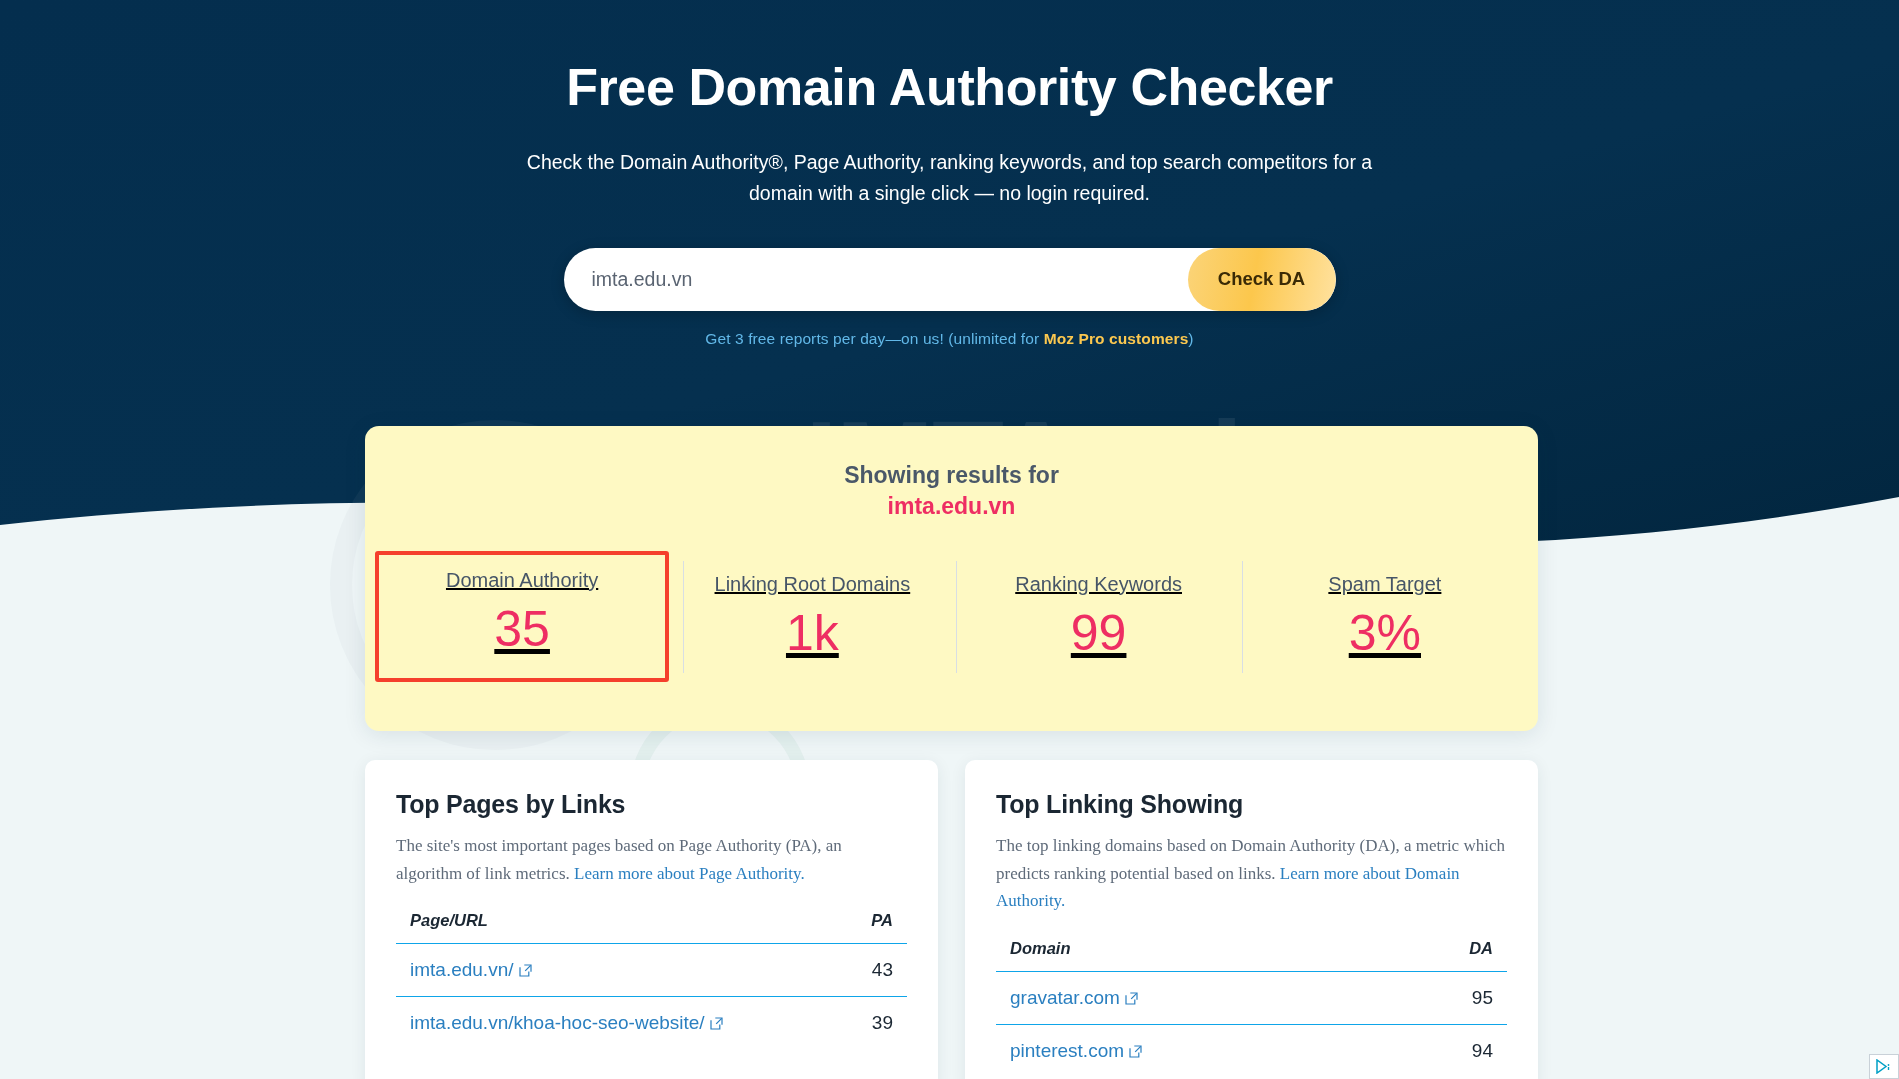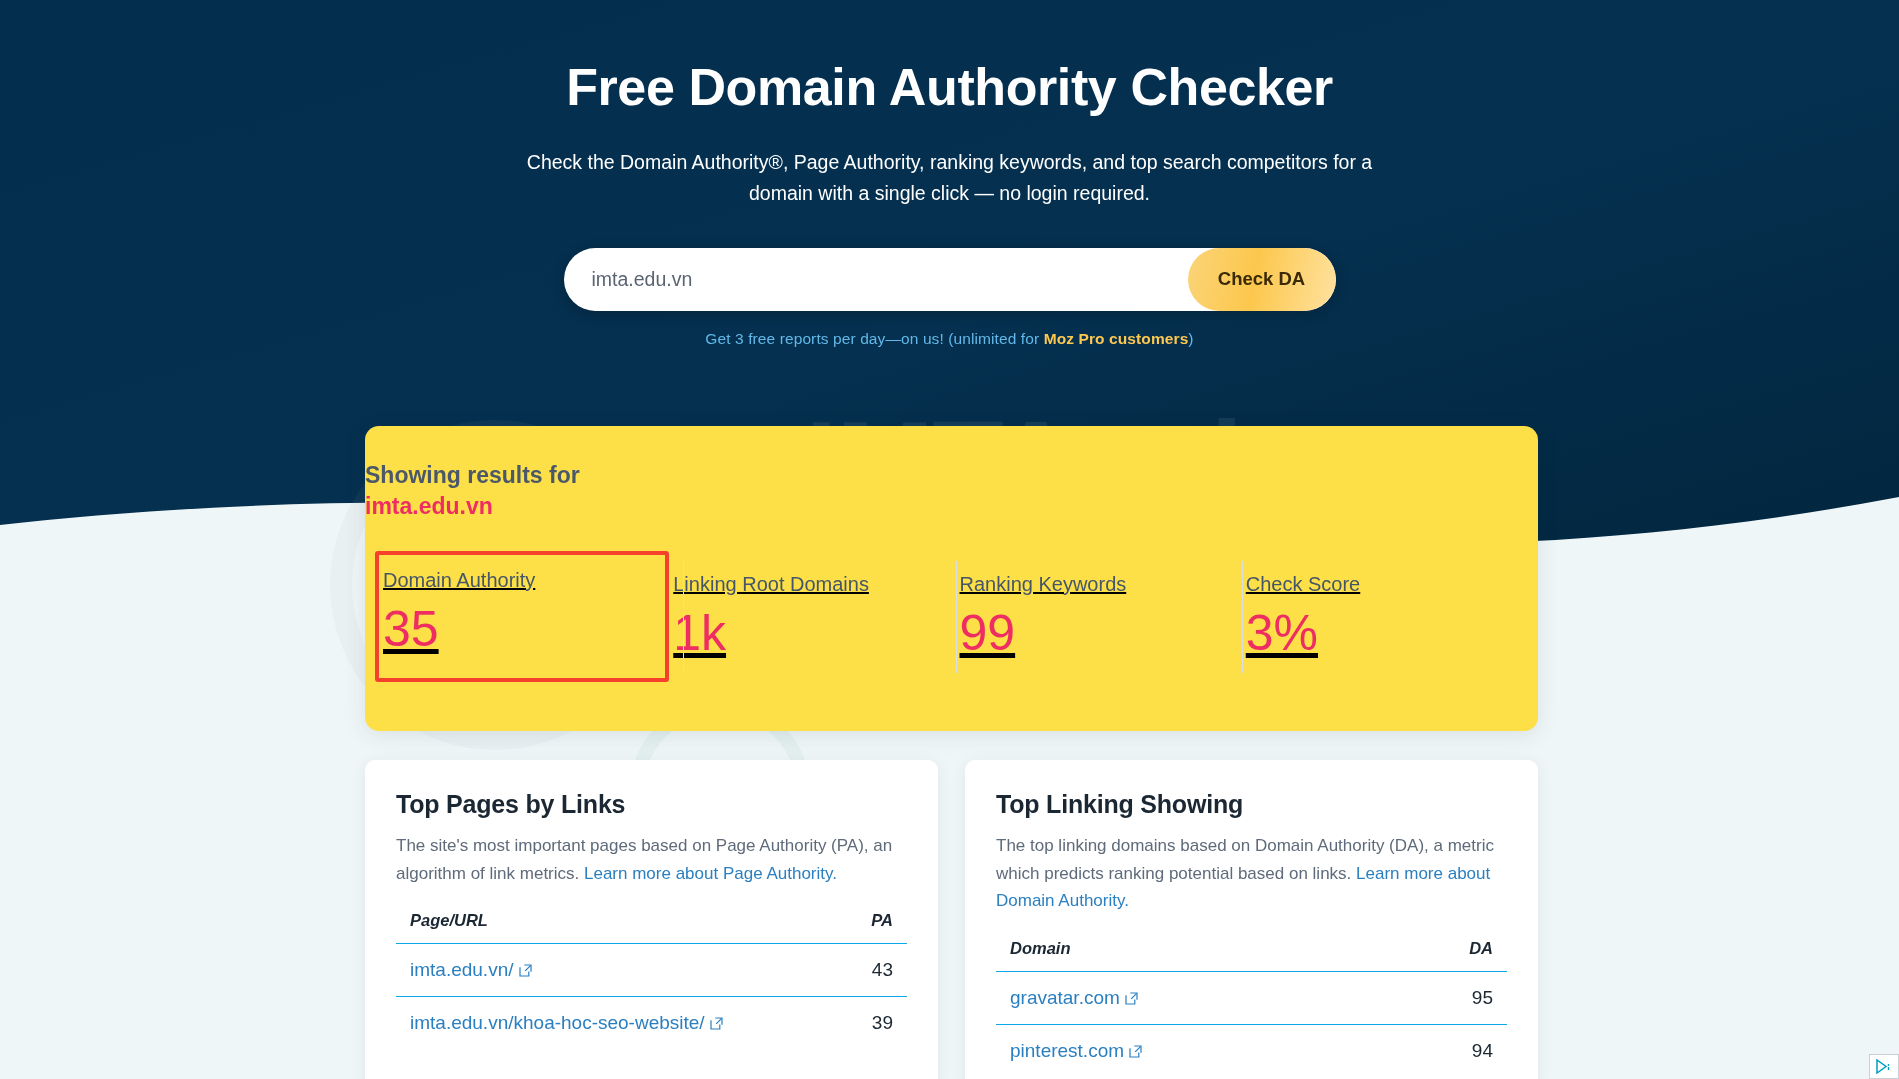--- a/index.html
+++ b/index.html
@@ -136,25 +136,25 @@
   .wm-r2 { left: 395px; top: 485px; width: 200px; height: 200px; border-width: 16px; }
   .wm-r3 { left: 630px; top: 700px; width: 180px; height: 180px; border-width: 14px; border-color: rgba(130,190,170,0.10); }
 
   
   .results-card {
     position: absolute;
     left: 365px;
     top: 426px;
     width: 1173px;
     height: 305px;
-    background: #fde047;
+    background: #fef9c3;
     border-radius: 14px;
     box-shadow: 0 4px 22px rgba(20,50,70,0.10);
     z-index: 5;
-    text-align: left;
+    text-align: center;
     padding-top: 34px;
   }
   .showing-for {
     font-size: 23px;
     font-weight: bold;
     color: #4a5869;
     line-height: 1.34;
   }
   .showing-domain {
     font-size: 23px;
@@ -223,20 +223,21 @@
     font-size: 25px;
     font-weight: bold;
     color: #1b2733;
     letter-spacing: -0.2px;
   }
   .panel-desc {
     margin-top: 13px;
     font-size: 17px;
     line-height: 1.62;
     color: #5f6b7a;
+    font-family: Liberation Serif, serif;
   }
   .panel-desc a { color: #2a7fc0; text-decoration: none; }
   .data-table {
     width: 100%;
     border-collapse: collapse;
     margin-top: 24px;
   }
   .data-table th {
     text-align: left;
     font-size: 16.5px;
@@ -333,21 +334,21 @@
     </div>
     <div class="metric">
       <div class="metric-label">Linking Root Domains</div>
       <div class="metric-value">1k</div>
     </div>
     <div class="metric">
       <div class="metric-label">Ranking Keywords</div>
       <div class="metric-value">99</div>
     </div>
     <div class="metric">
-      <div class="metric-label">Check Score</div>
+      <div class="metric-label">Spam Target</div>
       <div class="metric-value">3%</div>
     </div>
   </div>
 </div>
 
 <div class="panels">
 
   <div class="panel">
     <div class="panel-title">Top Pages by Links</div>
     <div class="panel-desc">

